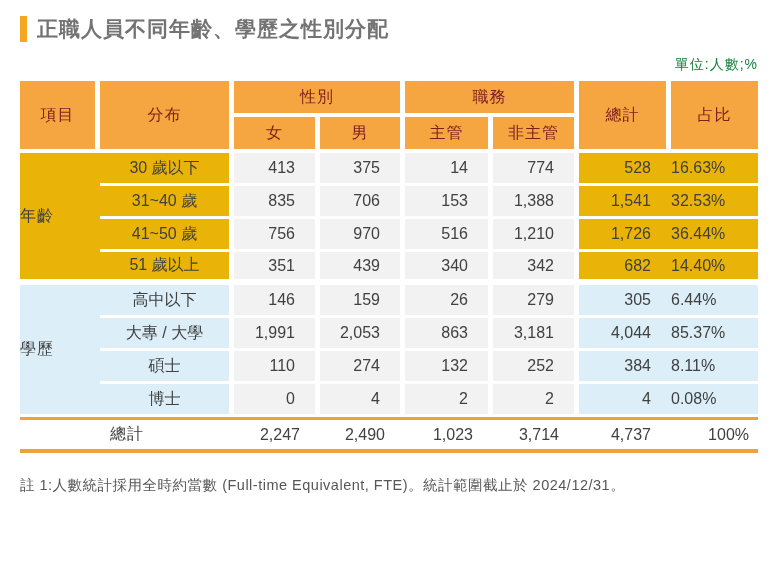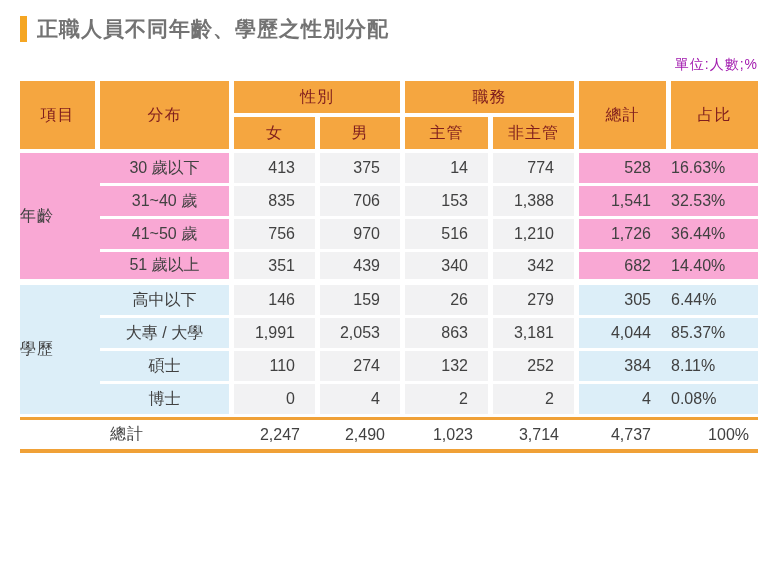--- a/index.html
+++ b/index.html
@@ -9,41 +9,41 @@
     color:#414141;
   }
   .page{padding:15px 20px 0 20px;}
 
   
   .title-row{display:flex;align-items:center;height:28px;}
   .accent-bar{width:7px;height:26px;background:#F5A623;margin-right:10px;flex:0 0 auto;}
   .page-title{font-size:21px;font-weight:bold;color:#737373;letter-spacing:1px;margin:0;}
 
   
-  .unit-label{text-align:right;font-size:14px;color:#a21caf;margin-top:13px;margin-bottom:7px;letter-spacing:1px;}
+  .unit-label{text-align:right;font-size:14px;color:#15803d;margin-top:13px;margin-bottom:7px;letter-spacing:1px;}
 
   
   table{width:738px;table-layout:fixed;border-collapse:separate;border-spacing:0;font-size:16px;color:#414141;}
   th,td{padding:0;height:33px;vertical-align:middle;font-weight:normal;box-sizing:border-box;}
 
   
   .h{
     background:#F5A640;color:#7f1d1d;text-align:center;
     border-right:5px solid #ffffff;border-bottom:4px solid #ffffff;
     height:36px;font-size:16px;letter-spacing:1px;
   }
   .h.last{border-right:0;}
 
   
   .cat{text-align:left;border-bottom:3px solid #ffffff;letter-spacing:1px;}
   .lbl{text-align:center;border-right:5px solid #ffffff;border-bottom:3px solid #ffffff;}
   .num{text-align:right;padding-right:20px;border-bottom:3px solid #ffffff;}
   .num.mid{background:#F2F2F3;border-right:5px solid #ffffff;}
   .pct{text-align:left;padding-right:20px;border-bottom:3px solid #ffffff;}
-  .cream{background:#f9a8d4;}
+  .cream{background:#eab308;}
   .blue{background:#DCEEF8;}
   tbody[data-sec="0"] tr:last-child > td{border-bottom-width:6px;}
   tbody[data-sec="0"] .cat{border-bottom-width:6px;}
 
   
   .trow th,.trow td{
     background:#ffffff;height:36px;
     border-top:3px solid #F0A137;border-bottom:4px solid #F0A137;
   }
   .trow .tlabel{text-align:center;letter-spacing:1px;}
@@ -177,15 +177,16 @@
         <td class="num">2,490</td>
         <td class="num">1,023</td>
         <td class="num">3,714</td>
         <td class="num">4,737</td>
         <td class="pct">100%</td>
       </tr>
     </tbody>
   </table>
 
   <div class="notes">
+    <div>註 1:人數統計採用全時約當數 (Full-time Equivalent, FTE)。統計範圍截止於 2024/12/31。</div>
   </div>
 
 </div>
 
 </body></html>

